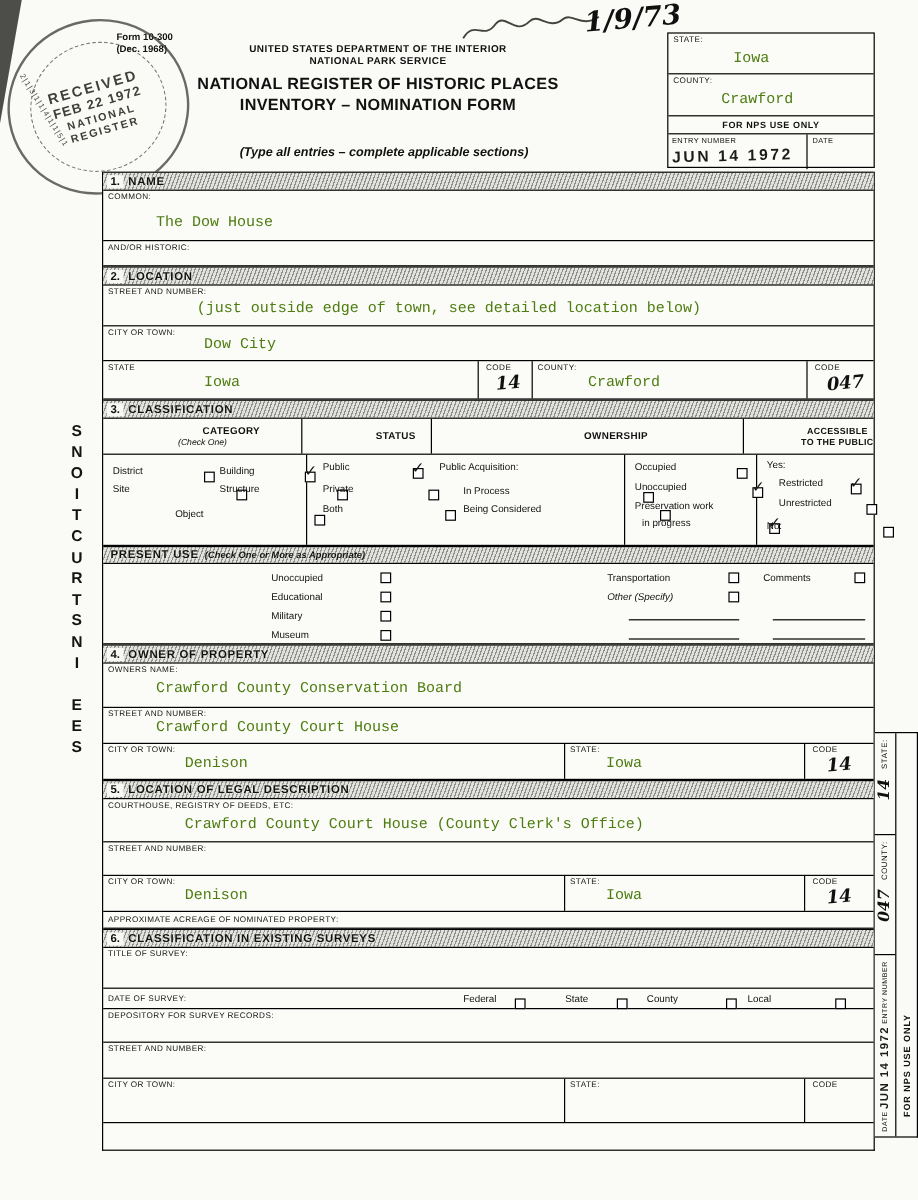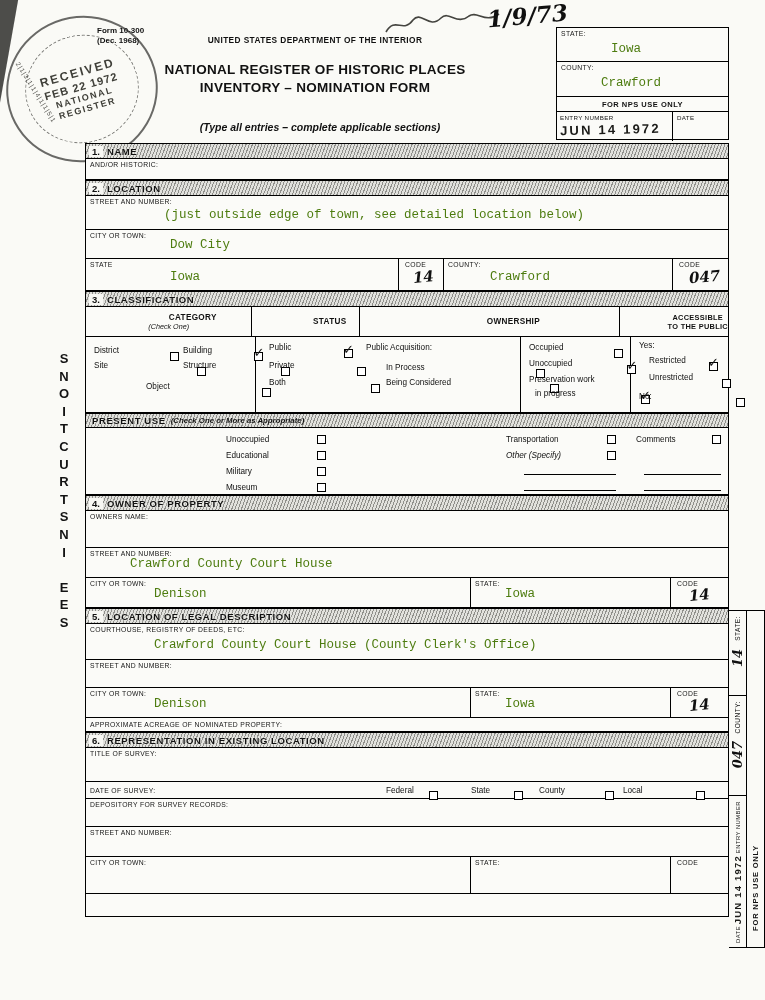--- a/index.html
+++ b/index.html
@@ -88,20 +88,21 @@
 <div class="page">
 
   <div class="scan-corner"></div>
 
   <div class="h-form">
     <div>Form 10-300</div>
     <div>(Dec. 1968)</div>
   </div>
   <div class="h-dept">
     <div>UNITED STATES DEPARTMENT OF THE INTERIOR</div>
+    <div>NATIONAL PARK SERVICE</div>
   </div>
   <div class="h-title">
     <div>NATIONAL REGISTER OF HISTORIC PLACES</div>
     <div>INVENTORY – NOMINATION FORM</div>
   </div>
   <div class="h-instr">(Type all entries – complete applicable sections)</div>
 
   <svg class="abs" style="left:383px;top:6px" width="130" height="36">
     <path d="M3,26 C12,10 20,28 30,14 C38,4 46,24 58,12 C66,4 74,20 86,10 C94,4 102,18 116,8" stroke="#23231f" stroke-width="1.6" fill="none" opacity="0.85"></path>
   </svg>
@@ -156,20 +157,26 @@
       <div>E</div>
       <div>S</div>
     </div>
 
   <div class="form">
 
     <div class="bar">
       <span class="num">1.</span>
       <span class="ttl">NAME</span>
     </div>
+    <div class="row" style="height:42px">
+      <div class="cell" style="width:100%">
+        <span class="lbl" style="left:4px;top:2px">COMMON:</span>
+        <span class="typed" style="left:44px;bottom:8px">The Dow House</span>
+      </div>
+    </div>
     <div class="row" style="height:21px">
       <div class="cell" style="width:100%">
         <span class="lbl" style="left:4px;top:2px">AND/OR HISTORIC:</span>
       </div>
     </div>
 
     <div class="bar">
       <span class="num">2.</span>
       <span class="ttl">LOCATION</span>
     </div>
@@ -317,20 +324,21 @@
       </div>
     </div>
 
     <div class="bar">
       <span class="num">4.</span>
       <span class="ttl">OWNER OF PROPERTY</span>
     </div>
     <div class="row" style="height:37px">
       <div class="cell" style="width:100%">
         <span class="lbl" style="left:4px;top:2px">OWNERS NAME:</span>
+        <span class="typed" style="left:44px;bottom:8px">Crawford County Conservation Board</span>
       </div>
     </div>
     <div class="row" style="height:30px">
       <div class="cell" style="width:100%">
         <span class="lbl" style="left:4px;top:2px">STREET AND NUMBER:</span>
         <span class="typed" style="left:44px;bottom:6px">Crawford County Court House</span>
       </div>
     </div>
     <div class="row" style="height:30px">
       <div class="cell" style="width:385px">
@@ -377,21 +385,21 @@
       </div>
     </div>
     <div class="row" style="height:14px">
       <div class="cell" style="width:100%">
         <span class="lbl" style="left:4px;top:3px">APPROXIMATE ACREAGE OF NOMINATED PROPERTY:</span>
       </div>
     </div>
 
     <div class="bar">
       <span class="num">6.</span>
-      <span class="ttl">REPRESENTATION IN EXISTING LOCATION</span>
+      <span class="ttl">CLASSIFICATION IN EXISTING SURVEYS</span>
     </div>
     <div class="row" style="height:34px">
       <div class="cell" style="width:100%">
         <span class="lbl" style="left:4px;top:2px">TITLE OF SURVEY:</span>
       </div>
     </div>
     <div class="row" style="height:17px">
       <div class="cell" style="width:100%">
         <span class="lbl" style="left:4px;top:5px">DATE OF SURVEY:</span>
         <span class="s8 abs" style="left:300px;top:4px">Federal</span>

